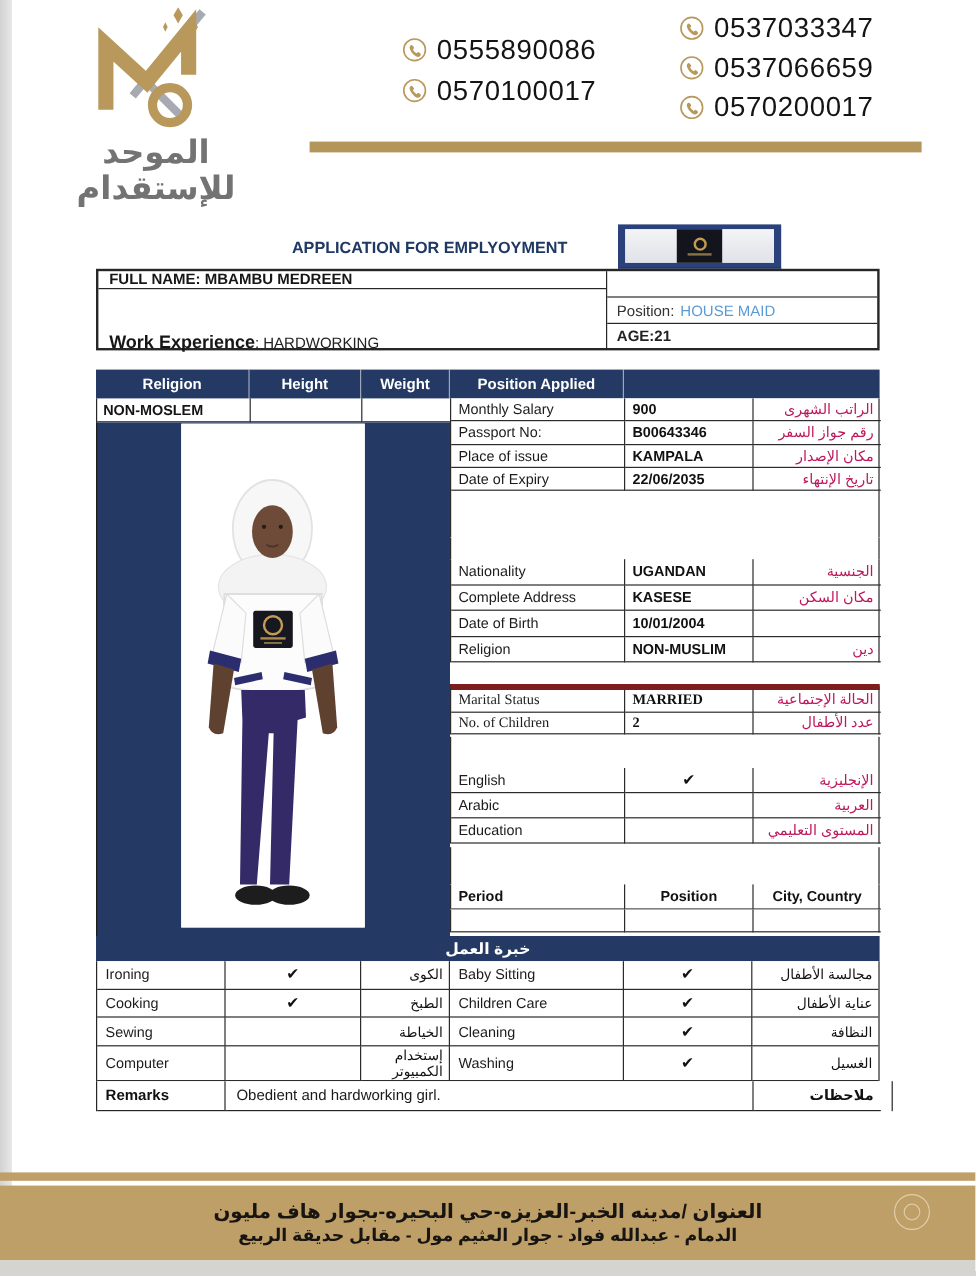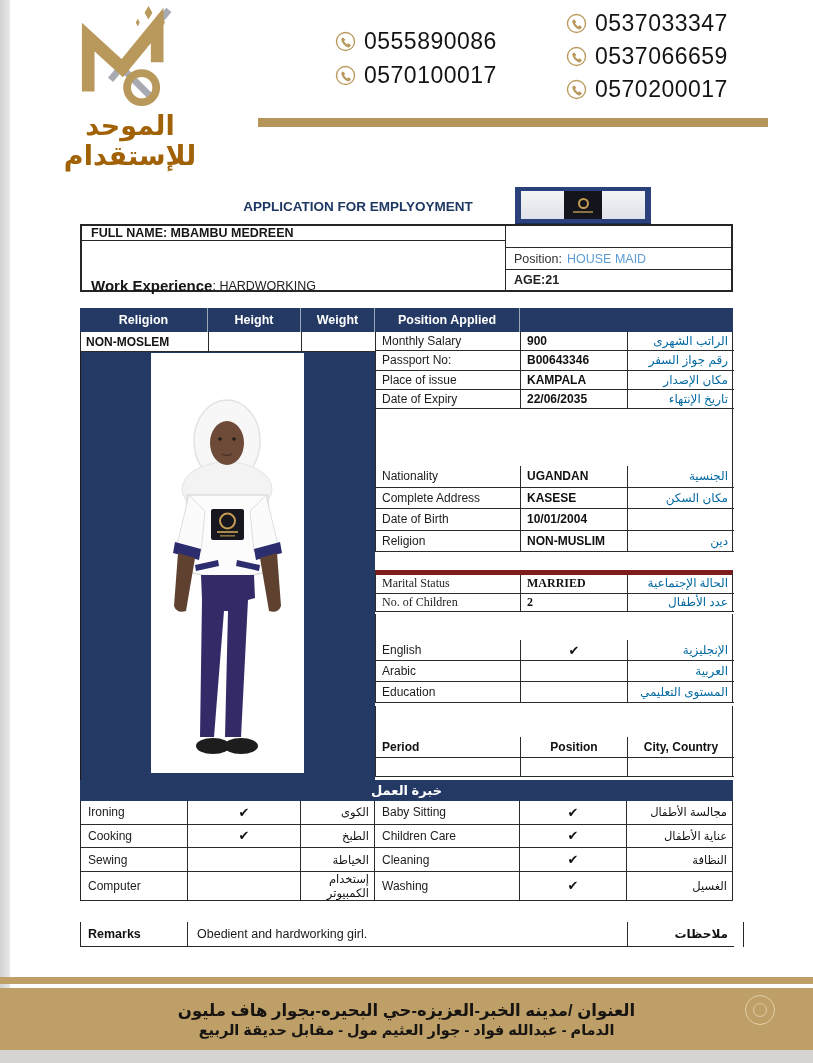--- a/index.html
+++ b/index.html
@@ -5,21 +5,21 @@
   * { box-sizing: border-box; margin: 0; padding: 0; }
   body { background:#ffffff; font-family:"Liberation Sans","DejaVu Sans",sans-serif; }
   .page { position:relative; width:813px; height:1063px; background:#ffffff; overflow:hidden; }
   .abs { position:absolute; }
 
   
   .edge-left { left:0; top:0; width:10px; height:1063px; background:linear-gradient(90deg,#d2d2d2,#e8e8e8); }
 
   
   .logo-block { left:24px; top:6px; width:212px; text-align:center; }
-  .logo-ar { font-size:27px; font-weight:bold; color:#a16207; line-height:1.1; }
+  .logo-ar { font-size:27px; font-weight:bold; color:#737373; line-height:1.1; }
   .logo-en { font-size:9.5px; color:#b9985c; letter-spacing:4.5px; margin-top:5px; }
 
   .phones { display:flex; flex-direction:column; }
   .phones-left { left:335px; top:28px; gap:7px; }
   .phones-right { left:566px; top:10px; gap:6px; }
   .phone-row { display:flex; align-items:center; gap:8px; }
   .phone-num { font-size:23px; color:#141414; letter-spacing:0.5px; }
 
   .gold-bar { left:258px; top:118px; width:510px; height:9px; background:#b4965a; }
 
@@ -59,21 +59,21 @@
   .photo { position:absolute; left:70px; top:1px; width:153px; height:420px; background:#ffffff; }
 
   
   .rz { left:375px; width:358px; border-right:1.5px solid #262626; border-left:1px solid #2b2b2b; background:#fff; }
   .rz-rows { display:grid; }
   .rrow { display:grid; grid-template-columns:145px 107px 106px; }
   .rrow > div { border-right:1px solid #2b2b2b; border-bottom:1px solid #2b2b2b; display:flex; align-items:center; overflow:hidden; }
   .rrow > div:last-child { border-right:none; }
   .c-label { padding-left:6px; font-size:12px; color:#1c1c1c; }
   .c-value { padding-left:6px; font-size:12px; font-weight:bold; color:#111; }
-  .c-ar { direction:rtl; padding-right:6px; font-size:12px; color:#0369a1; justify-content:flex-start; }
+  .c-ar { direction:rtl; padding-right:6px; font-size:12px; color:#be185d; justify-content:flex-start; }
   .c-check { justify-content:center; font-size:13px; font-weight:bold; color:#111; }
 
   .sec-header { display:flex; align-items:center; justify-content:center; gap:14px; }
   .sec-en { font-size:12.5px; font-weight:bold; }
   .sec-ar { font-size:12px; font-weight:bold; direction:rtl; }
 
   .passport-block { top:332px; height:116px; grid-template-rows:repeat(6,1fr); }
   .details-header { top:448px; height:18px; }
   .app-block { top:466px; height:86px; grid-template-rows:repeat(4,1fr); }
   .marital-block { top:570px; height:42px; grid-template-rows:repeat(2,1fr); border-top:5px solid #7f1d1d;font-family:Liberation Serif, serif; }
@@ -85,21 +85,21 @@
   .empty-row { top:758px; height:19px; }
 
   .work-header { left:80px; top:780px; width:653px; height:21px; display:flex; align-items:center; justify-content:center; font-size:13px; font-weight:bold; direction:rtl; }
   .skills-block { left:80px; top:801px; width:653px; height:100px; display:grid; grid-template-rows:repeat(4,1fr); border-left:1.5px solid #262626; border-right:1.5px solid #262626; background:#fff; }
   .srow { display:grid; grid-template-columns:107px 113px 74px 145px 107px 105px; }
   .srow > div { border-right:1px solid #2b2b2b; border-bottom:1px solid #2b2b2b; display:flex; align-items:center; overflow:hidden; }
   .srow > div:last-child { border-right:none; }
   .s-en { padding-left:7px; font-size:12px; color:#1c1c1c; }
   .s-ar { direction:rtl; padding-right:5px; font-size:11.5px; color:#111; justify-content:flex-start; }
 
-  .remarks-row { left:80px; top:901px; width:664px; height:25px; display:grid; grid-template-columns:107px 440px 106px; border-left:1.5px solid #262626; border-right:1.5px solid #262626; background:#fff;margin-top:21px; }
+  .remarks-row { left:80px; top:901px; width:664px; height:25px; display:grid; grid-template-columns:107px 440px 106px; border-left:1.5px solid #262626; border-right:1.5px solid #262626; background:#fff; }
   .remarks-row > div { border-right:1px solid #2b2b2b; border-bottom:1.5px solid #262626; display:flex; align-items:center; }
   .remarks-row > div:last-child { border-right:none; }
   .rm-label { padding-left:7px; font-size:12.5px; font-weight:bold; color:#111; }
   .rm-text { padding-left:9px; font-size:12.5px; color:#1a1a1a; }
   .rm-ar { direction:rtl; padding-right:6px; font-size:12px; font-weight:bold; color:#111; justify-content:flex-start; }
 
   
   .f-strip { left:0; top:977px; width:813px; height:7px; background:#bd9f67; }
   .f-band { left:0; top:988px; width:813px; height:62px; background:#bd9f67; display:flex; flex-direction:column; align-items:center; justify-content:center; gap:2px; }
   .f-line1 { direction:rtl; font-size:16.5px; font-weight:bold; color:#171411; }

